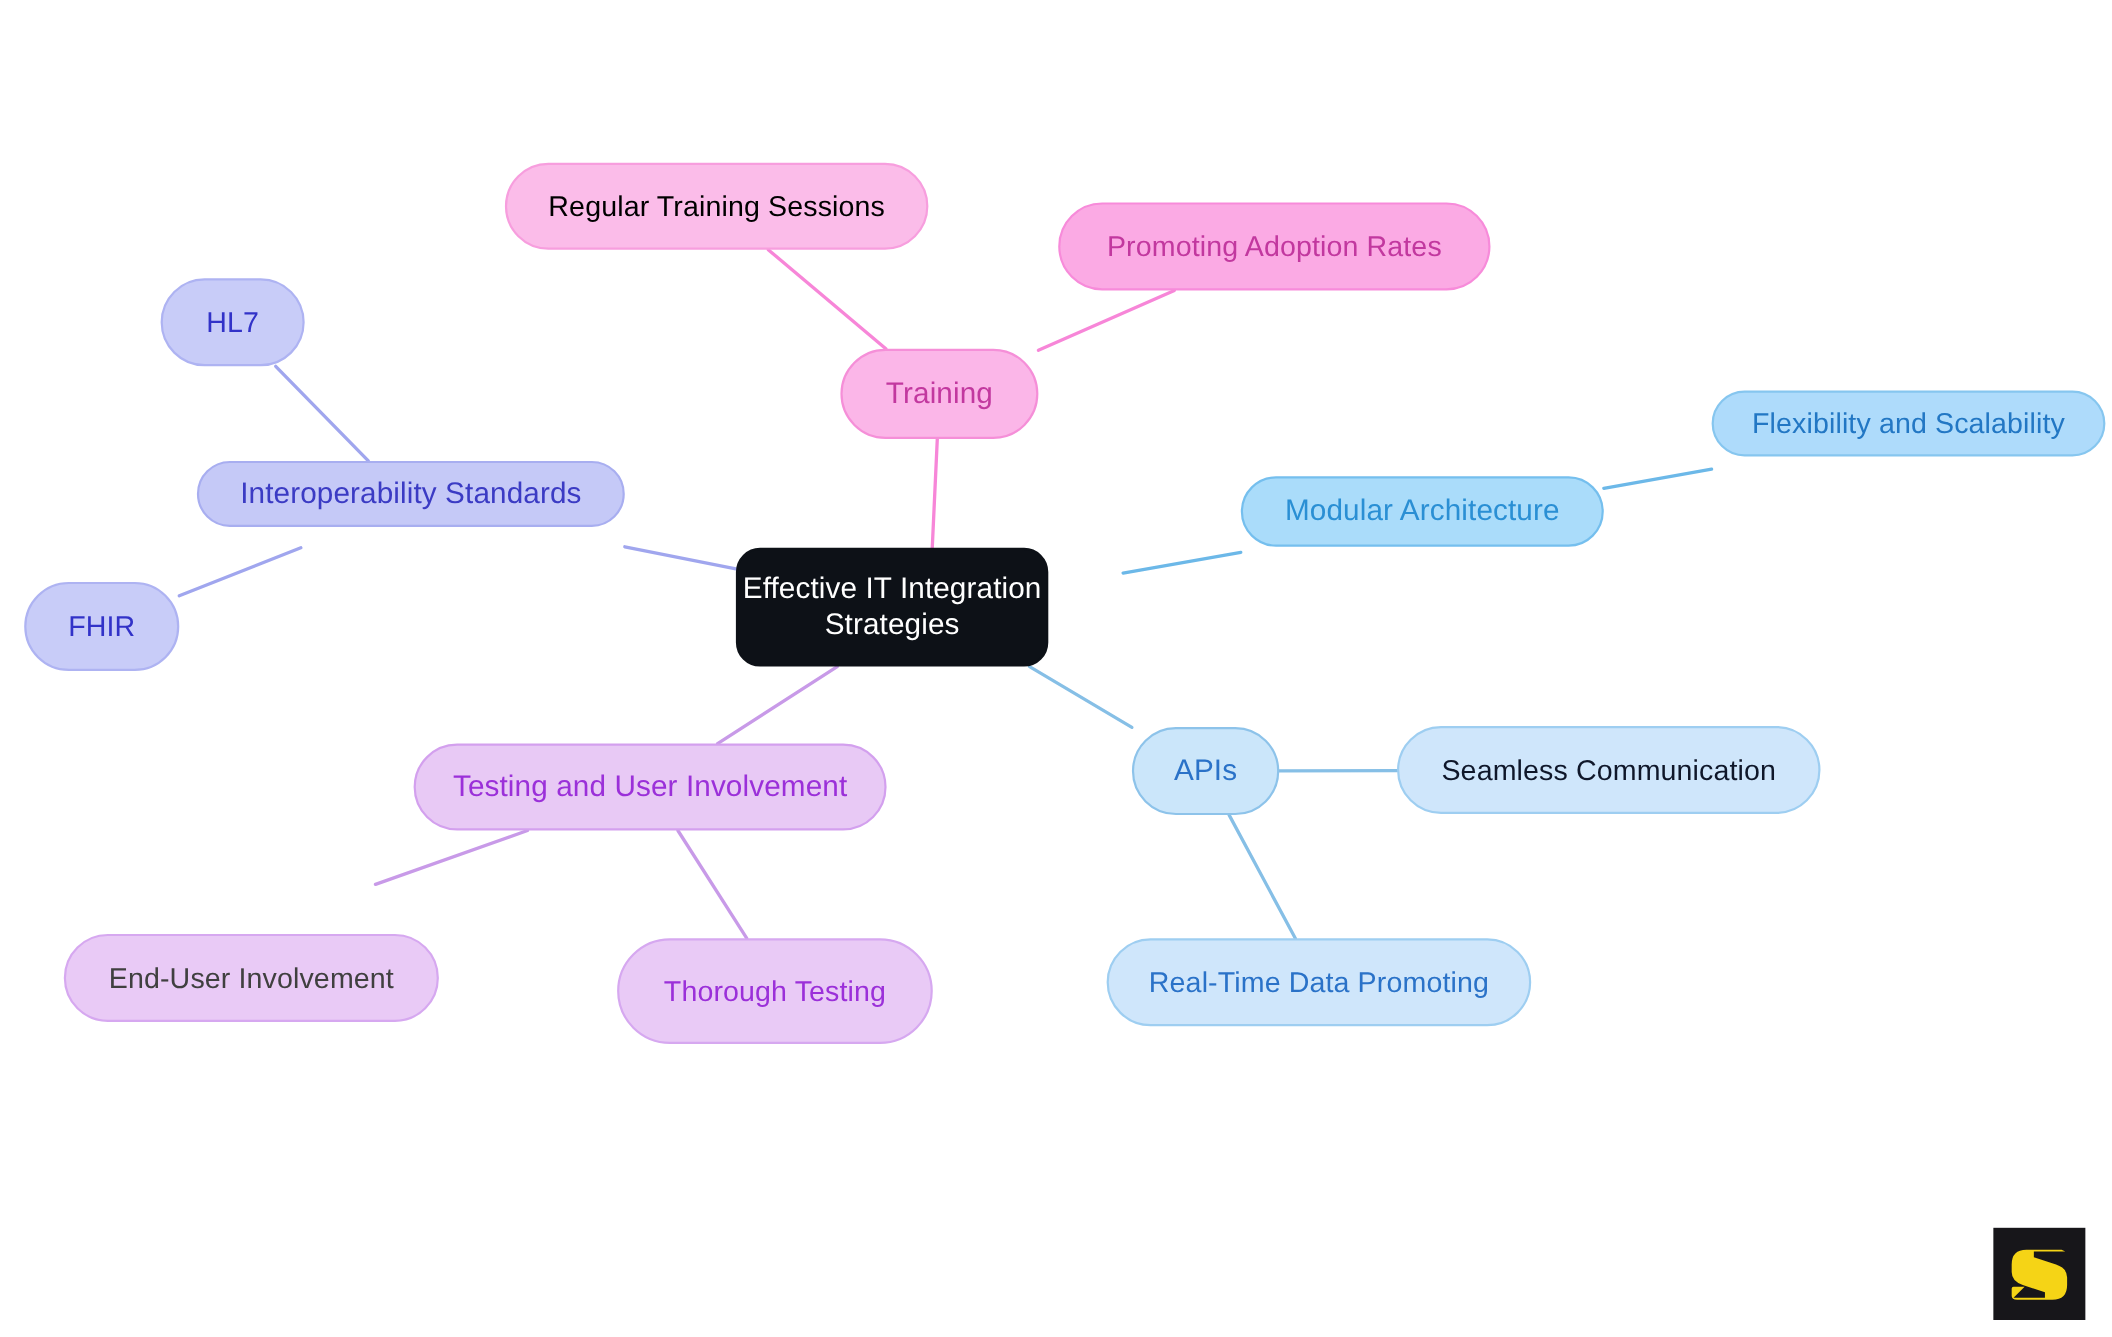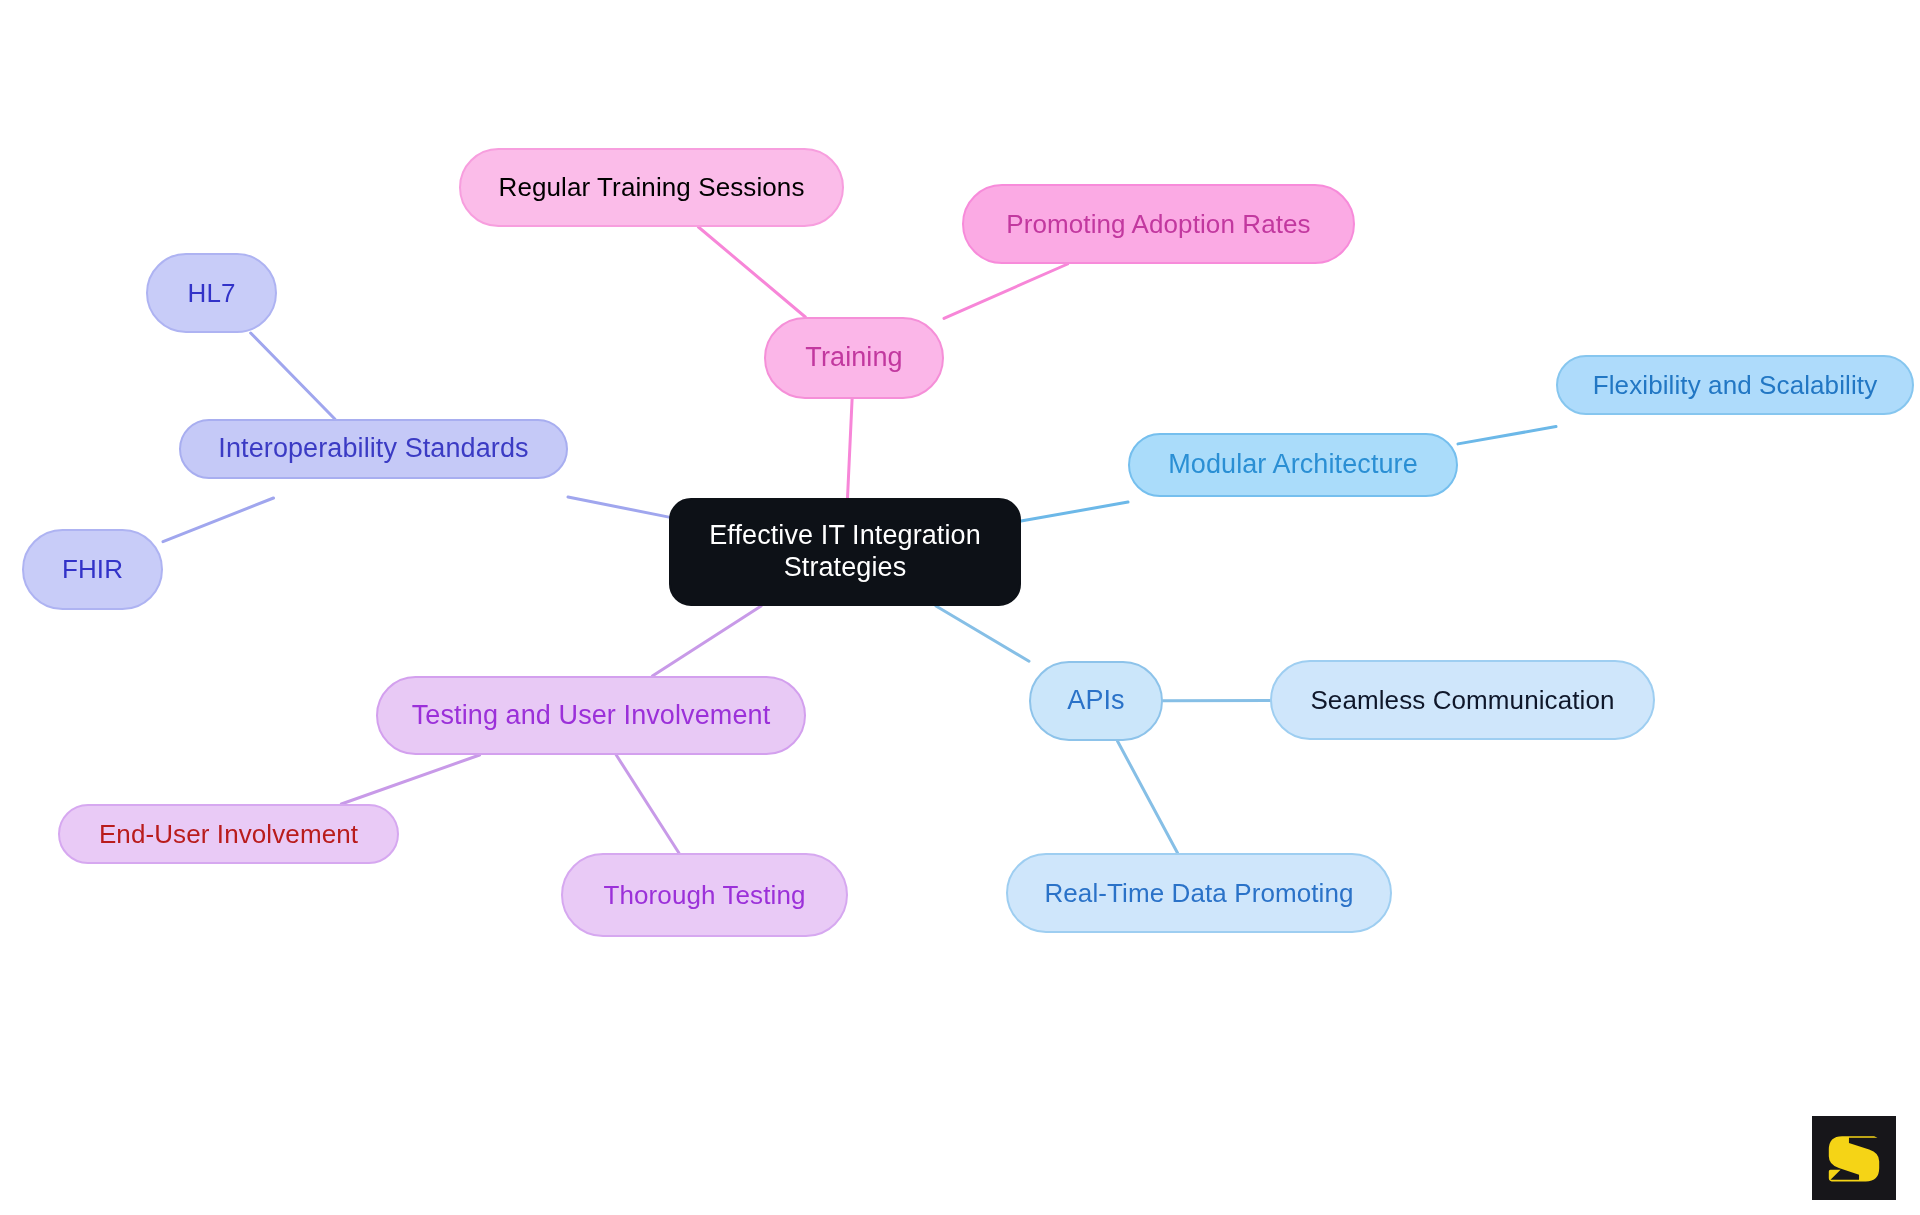--- a/index.html
+++ b/index.html
@@ -76,36 +76,36 @@
       <line x1="1021" y1="520.9642857142857" x2="1128" y2="502.09598214285717" stroke="#6cb8e8" stroke-width="3" stroke-linecap="round"></line>
       <line x1="1458" y1="443.88235294117646" x2="1556" y2="426.5882352941176" stroke="#6cb8e8" stroke-width="3" stroke-linecap="round"></line>
       <line x1="935.9664429530201" y1="606" x2="1029" y2="661.2270916334661" stroke="#86bfe6" stroke-width="3" stroke-linecap="round"></line>
       <line x1="1163" y1="700.8171896316508" x2="1270" y2="700.5252387448841" stroke="#86bfe6" stroke-width="3" stroke-linecap="round"></line>
       <line x1="1117.4583333333333" y1="741" x2="1177.5416666666667" y2="853" stroke="#86bfe6" stroke-width="3" stroke-linecap="round"></line>
       <line x1="761.1100917431193" y1="606" x2="652.3639143730887" y2="676" stroke="#c89ae8" stroke-width="3" stroke-linecap="round"></line>
       <line x1="479.57003891050584" y1="755" x2="341.34046692607" y2="804" stroke="#c89ae8" stroke-width="3" stroke-linecap="round"></line>
       <line x1="616.2577464788733" y1="755" x2="678.9225352112676" y2="853" stroke="#c89ae8" stroke-width="3" stroke-linecap="round"></line>
     </svg>
   <div id="nodes-layer">
-      <div class="node node-root" style="left: 669px; top: 498px; width: 352px; height: 108px; background: rgb(13, 17, 23); color: rgb(255, 255, 255); border-color: rgb(13, 17, 23);">Effective IT Integration
+      <div class="node node-root" style="left: 669px; top: 498px; width: 284px; height: 108px; background: rgb(13, 17, 23); color: rgb(255, 255, 255); border-color: rgb(13, 17, 23);">Effective IT Integration
 Strategies</div>
       <div class="node node-branch" style="left: 764px; top: 317px; width: 180px; height: 82px; background: rgb(251, 182, 232); color: rgb(194, 56, 159); border-color: rgb(245, 143, 216);">Training</div>
       <div class="node node-leaf" style="left: 459px; top: 148px; width: 385px; height: 79px; background: rgb(251, 188, 233); color: #000000; border-color: rgb(247, 158, 222);">Regular Training Sessions</div>
       <div class="node node-leaf" style="left: 962px; top: 184px; width: 393px; height: 80px; background: rgb(251, 170, 228); color: rgb(194, 56, 159); border-color: rgb(247, 139, 218);">Promoting Adoption Rates</div>
       <div class="node node-branch" style="left: 179px; top: 419px; width: 389px; height: 60px; background: rgb(197, 201, 247); color: rgb(59, 59, 196); border-color: rgb(168, 174, 240);">Interoperability Standards</div>
       <div class="node node-leaf" style="left: 146px; top: 253px; width: 131px; height: 80px; background: rgb(200, 204, 248); color: rgb(50, 50, 200); border-color: rgb(174, 179, 242);">HL7</div>
       <div class="node node-leaf" style="left: 22px; top: 529px; width: 141px; height: 81px; background: rgb(200, 204, 248); color: rgb(50, 50, 200); border-color: rgb(174, 179, 242);">FHIR</div>
       <div class="node node-branch" style="left: 1128px; top: 433px; width: 330px; height: 64px; background: rgb(170, 220, 250); color: rgb(42, 143, 212); border-color: rgb(117, 191, 238);">Modular Architecture</div>
       <div class="node node-leaf" style="left: 1556px; top: 355px; width: 358px; height: 60px; background: rgb(174, 219, 251); color: rgb(34, 119, 196); border-color: rgb(134, 198, 239);">Flexibility and Scalability</div>
       <div class="node node-branch" style="left: 1029px; top: 661px; width: 134px; height: 80px; background: rgb(203, 230, 250); color: rgb(42, 114, 200); border-color: rgb(141, 195, 234);">APIs</div>
       <div class="node node-leaf" style="left: 1270px; top: 660px; width: 385px; height: 80px; background: rgb(207, 230, 251); color: #0f172a; border-color: rgb(158, 206, 241);">Seamless Communication</div>
       <div class="node node-leaf" style="left: 1006px; top: 853px; width: 386px; height: 80px; background: rgb(207, 230, 251); color: rgb(42, 114, 200); border-color: rgb(158, 206, 241);">Real-Time Data Promoting</div>
       <div class="node node-branch" style="left: 376px; top: 676px; width: 430px; height: 79px; background: rgb(232, 201, 245); color: rgb(155, 48, 217); border-color: rgb(211, 160, 238);">Testing and User Involvement</div>
-      <div class="node node-leaf" style="left: 58px; top: 804px; width: 341px; height: 60px; background: rgb(233, 202, 246); color: #b91c1c; border-color: rgb(214, 168, 240);">End-User Involvement</div>
-      <div class="node node-leaf" style="left: 561px; top: 853px; width: 287px; height: 84px; background: rgb(233, 202, 246); color: rgb(155, 48, 217); border-color: rgb(214, 168, 240);">Thorough Testing</div>
+      <div class="node node-leaf" style="left: 58px; top: 849px; width: 341px; height: 80px; background: rgb(233, 202, 246); color: #404040; border-color: rgb(214, 168, 240);">End-User Involvement</div>
+      <div class="node node-leaf" style="left: 561px; top: 853px; width: 287px; height: 96px; background: rgb(233, 202, 246); color: rgb(155, 48, 217); border-color: rgb(214, 168, 240);">Thorough Testing</div>
     </div>
 
   <div id="logo-badge" style="left: 1812px; top: 1116px; width: 84px; height: 84px;">
     <svg viewBox="0 0 100 100" width="100%" height="100%" aria-hidden="true">
       <rect x="0" y="0" width="100" height="100" fill="#17161a"></rect>
       <path d="M74 24 L36 24 Q20 24 20 40 L20 48 Q20 58 32 62 L56 70 L56 76 L22 76 L34 64 L22 64 Q20 64 20 66 L20 74 Q20 78 26 78 L64 78 Q80 78 80 62 L80 54 Q80 44 68 40 L44 32 L44 26 L78 26 Z" fill="#f5d416"></path>
     </svg>
   </div>
 </div>
 

